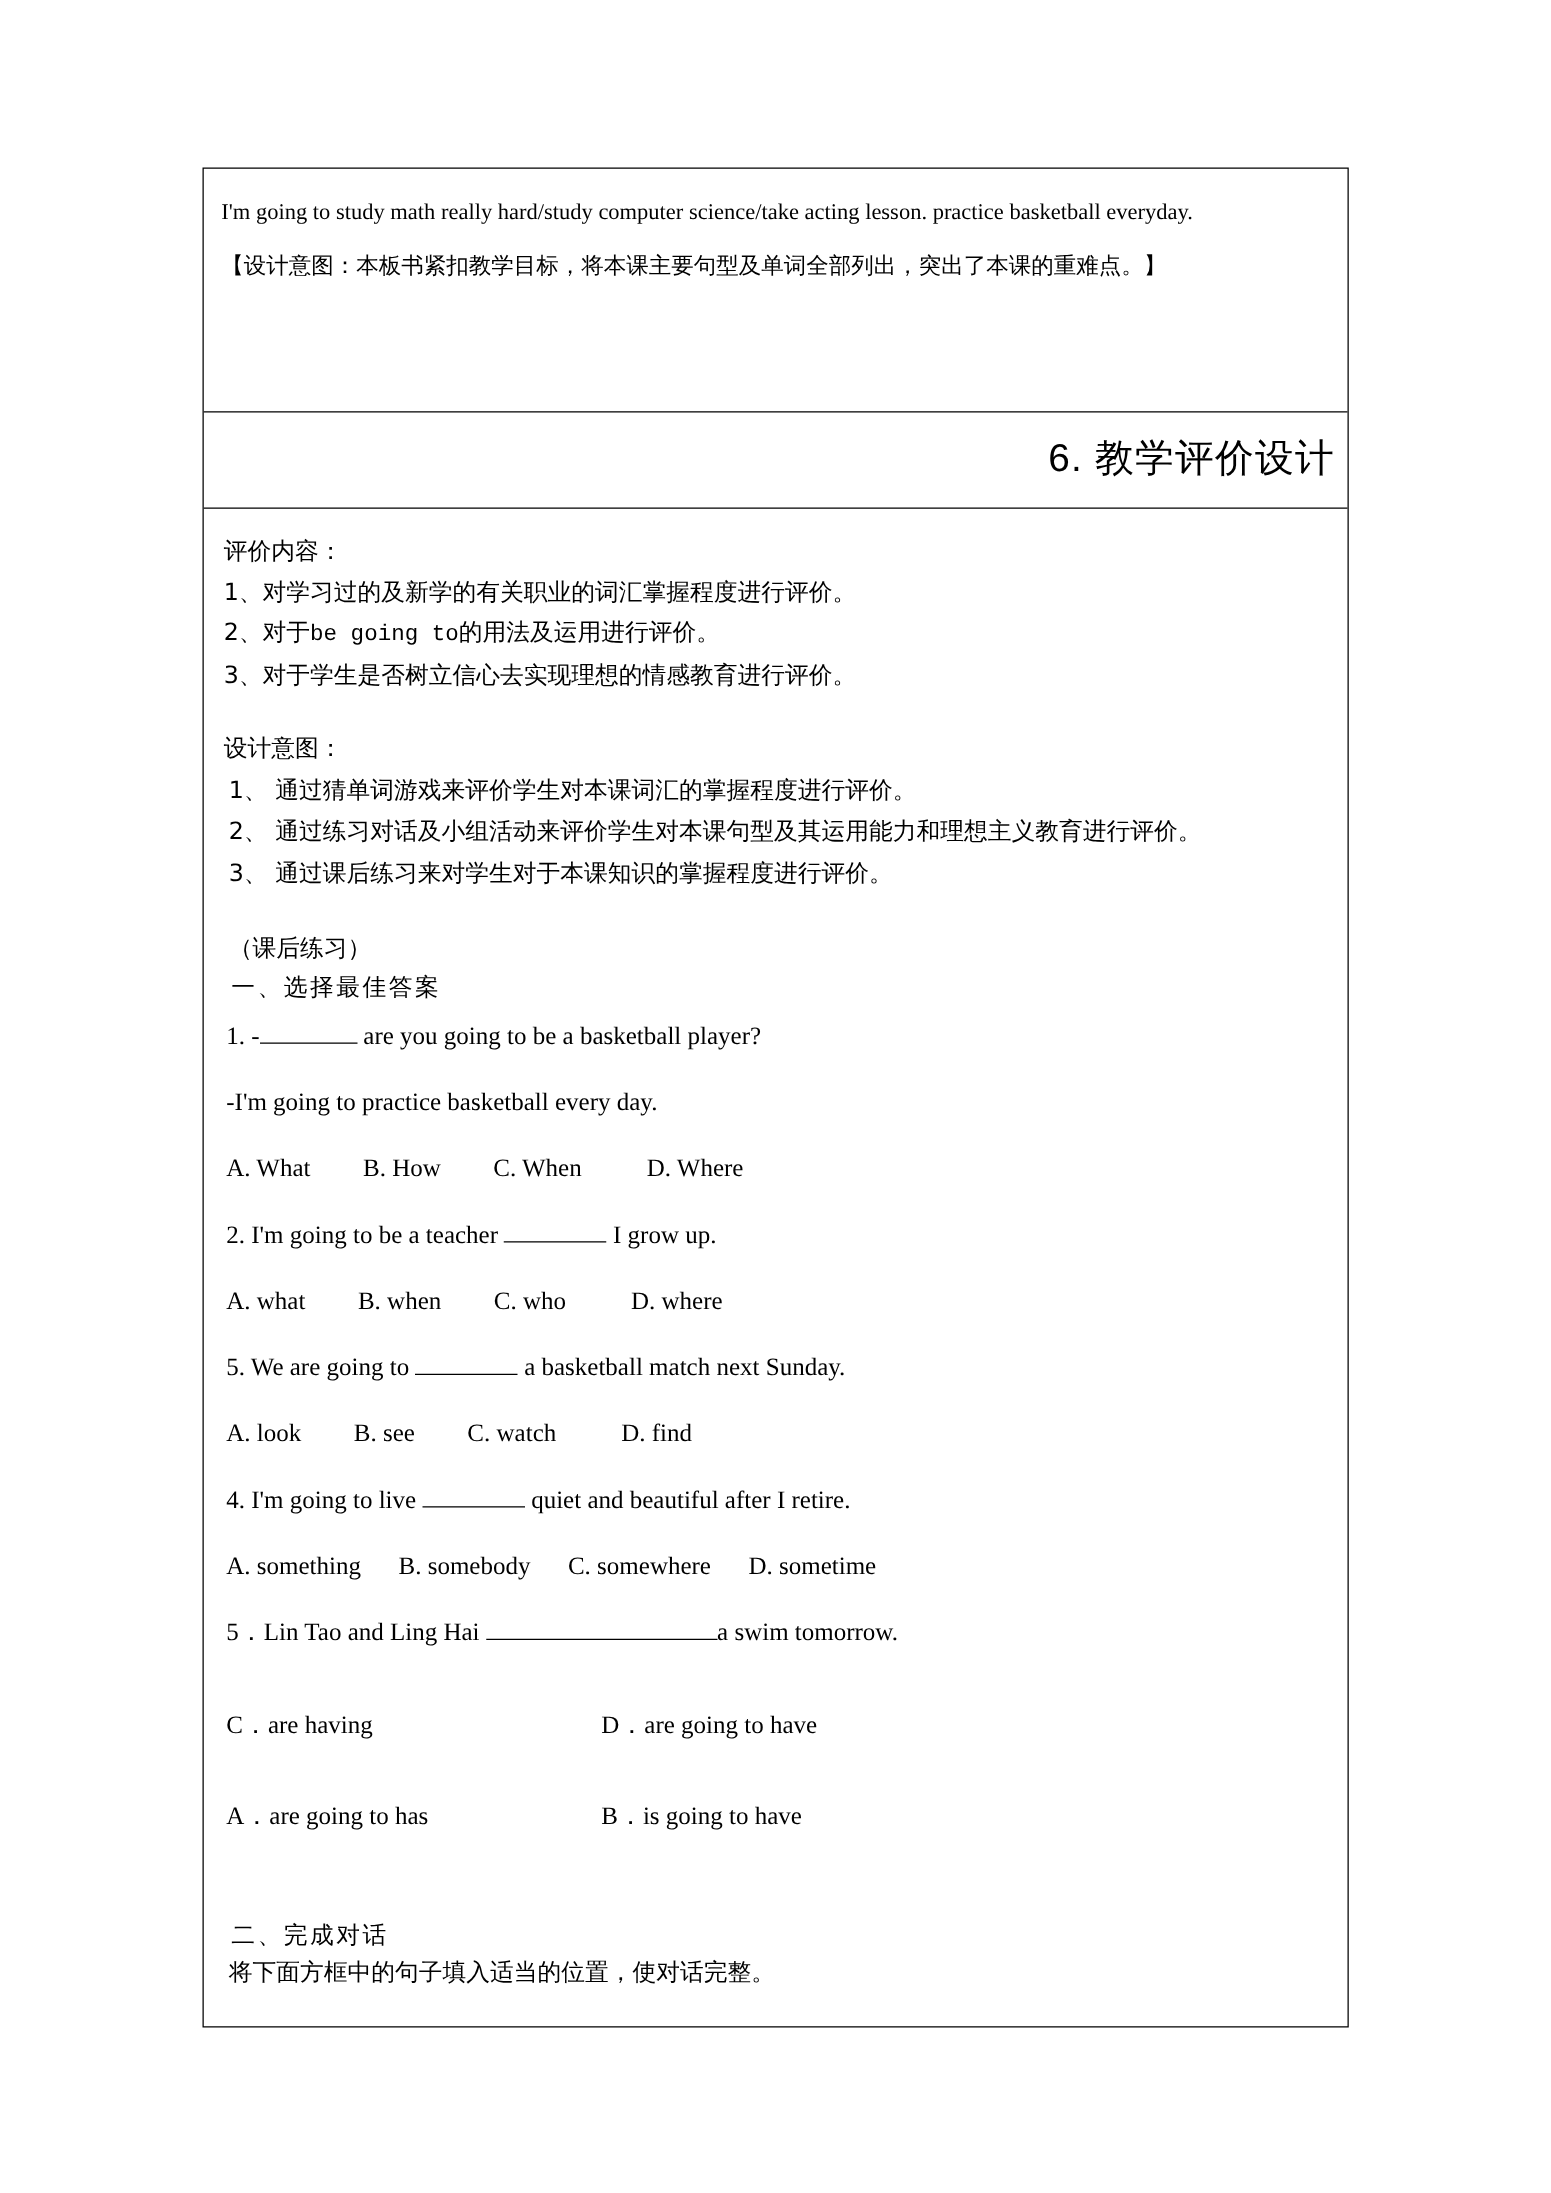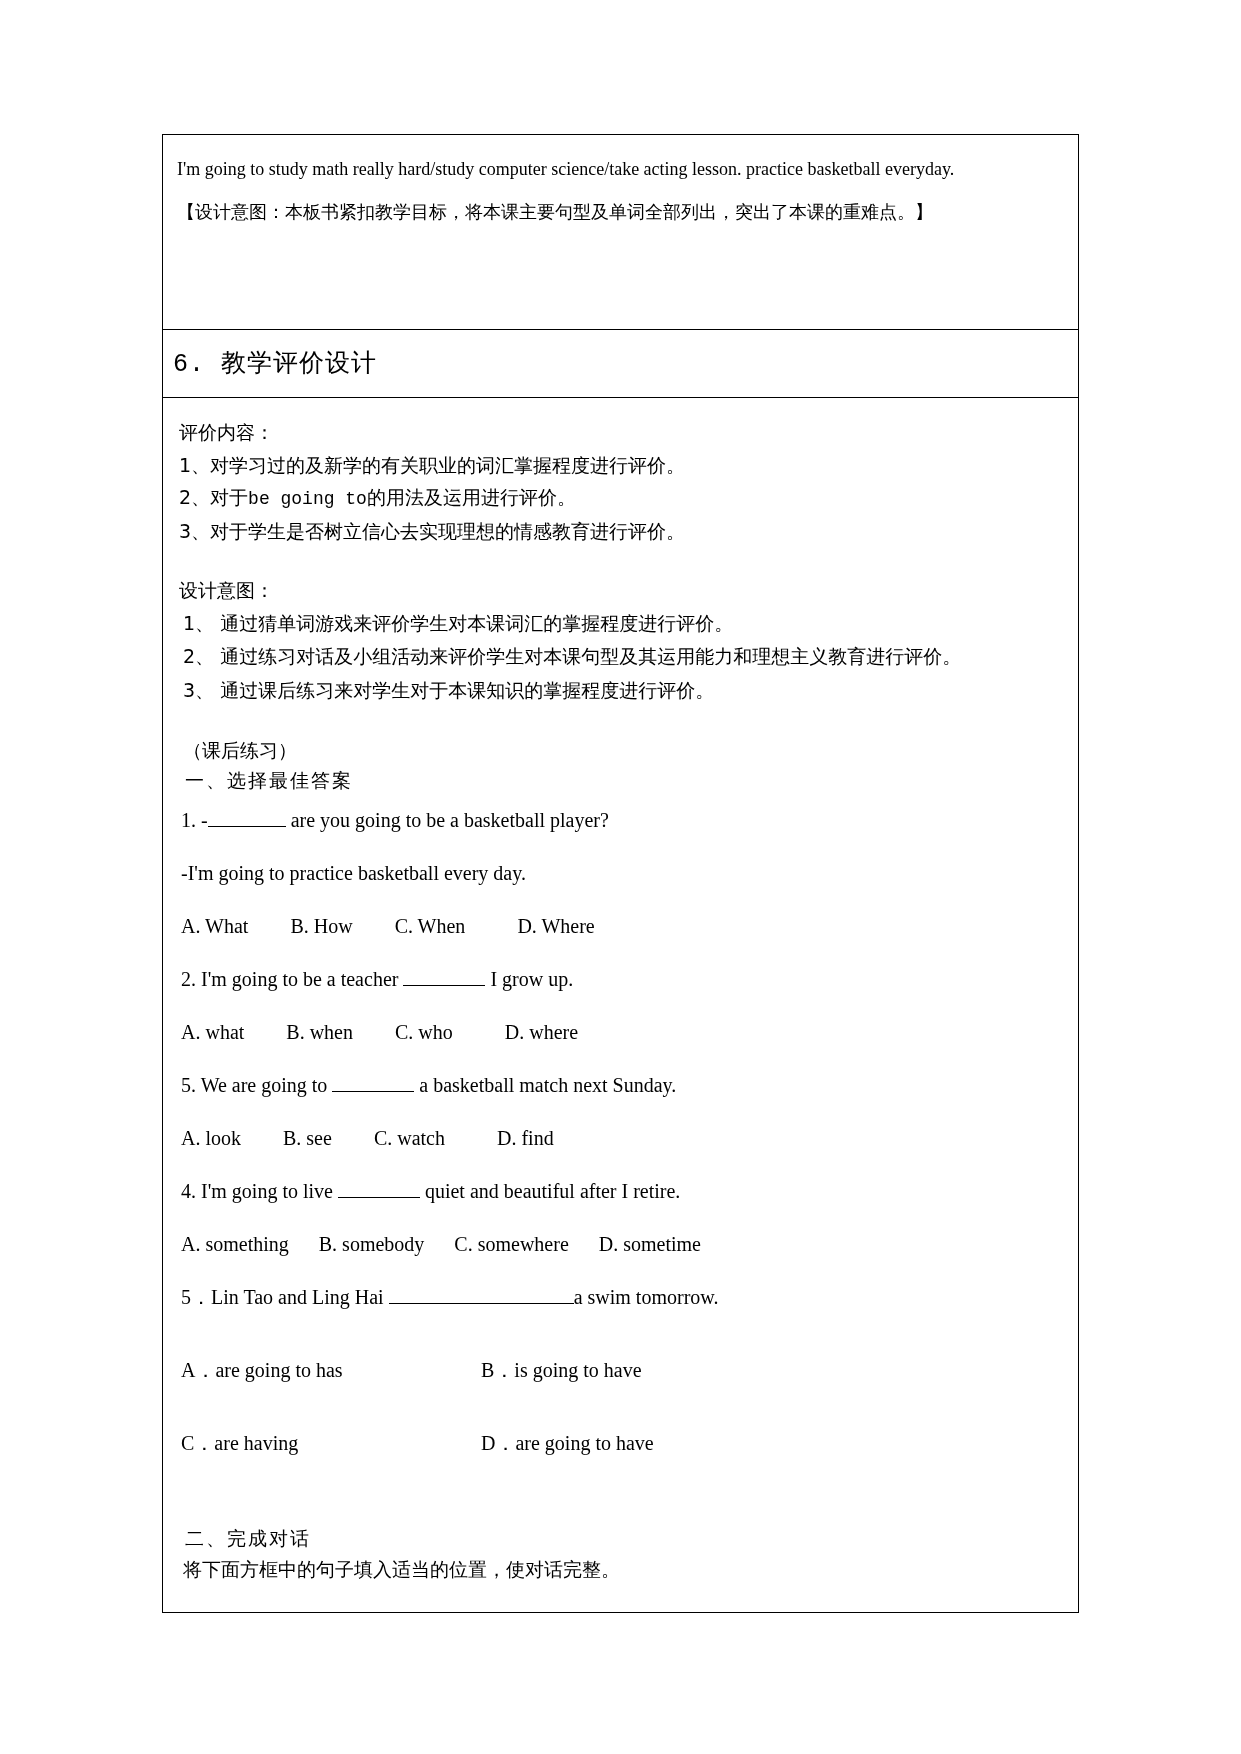--- a/index.html
+++ b/index.html
@@ -51,23 +51,23 @@
   }
   .para-cn-bracket {
     font-family: Liberation Sans, sans-serif;
     font-size: 18px;
     line-height: 2.0;
     margin: 6px 0 0 0;
   }
 
   
   .blk-heading {
-    text-align: left;
-    font-family: Liberation Mono, monospace;
-    font-size: 25px;
+    text-align: right;
+    font-family: Liberation Sans, sans-serif;
+    font-size: 31px;
     padding: 16px 10px 18px 10px;
     letter-spacing: 1px;
   }
 
   
   .blk-body {
     padding: 18px 16px 26px 16px;
   }
   .cn-line {
     font-family: "DejaVu Sans", sans-serif;
@@ -171,22 +171,22 @@
       <p class="q-line"><span>2. I'm going to be a teacher </span><span class="blank b-med"></span><span> I grow up.</span></p>
       <p class="opt-line"><span>A. what</span><span class="sp-a"></span><span>B. when</span><span class="sp-a"></span><span>C. who</span><span class="sp-b"></span><span>D. where</span></p>
 
       <p class="q-line"><span>5. We are going to </span><span class="blank b-med"></span><span> a basketball match next Sunday.</span></p>
       <p class="opt-line"><span>A. look</span><span class="sp-a"></span><span>B. see</span><span class="sp-a"></span><span>C. watch</span><span class="sp-b"></span><span>D. find</span></p>
 
       <p class="q-line"><span>4.   I'm going to live </span><span class="blank b-med"></span><span> quiet and beautiful after I retire.</span></p>
       <p class="opt-line"><span>A. something</span><span class="sp-c"></span><span>B. somebody</span><span class="sp-c"></span><span>C. somewhere</span><span class="sp-c"></span><span>D. sometime</span></p>
 
       <p class="q-line"><span>5．Lin Tao and Ling Hai </span><span class="blank b-long"></span><span>a swim tomorrow.</span></p>
+      <p class="opt-cols"><span class="col1">C．are having</span><span>D．are going to have</span></p>
       <p class="opt-cols"><span class="col1">A．are going to has</span><span>B．is going to have</span></p>
-      <p class="opt-cols"><span class="col1">C．are having</span><span>D．are going to have</span></p>
 
       <div class="gap-lg"></div>
 
       <p class="cn-head-title">二、完成对话</p>
       <p class="tail-cn">将下面方框中的句子填入适当的位置，使对话完整。</p>
 
     </div>
   </div>
 </div>
 

